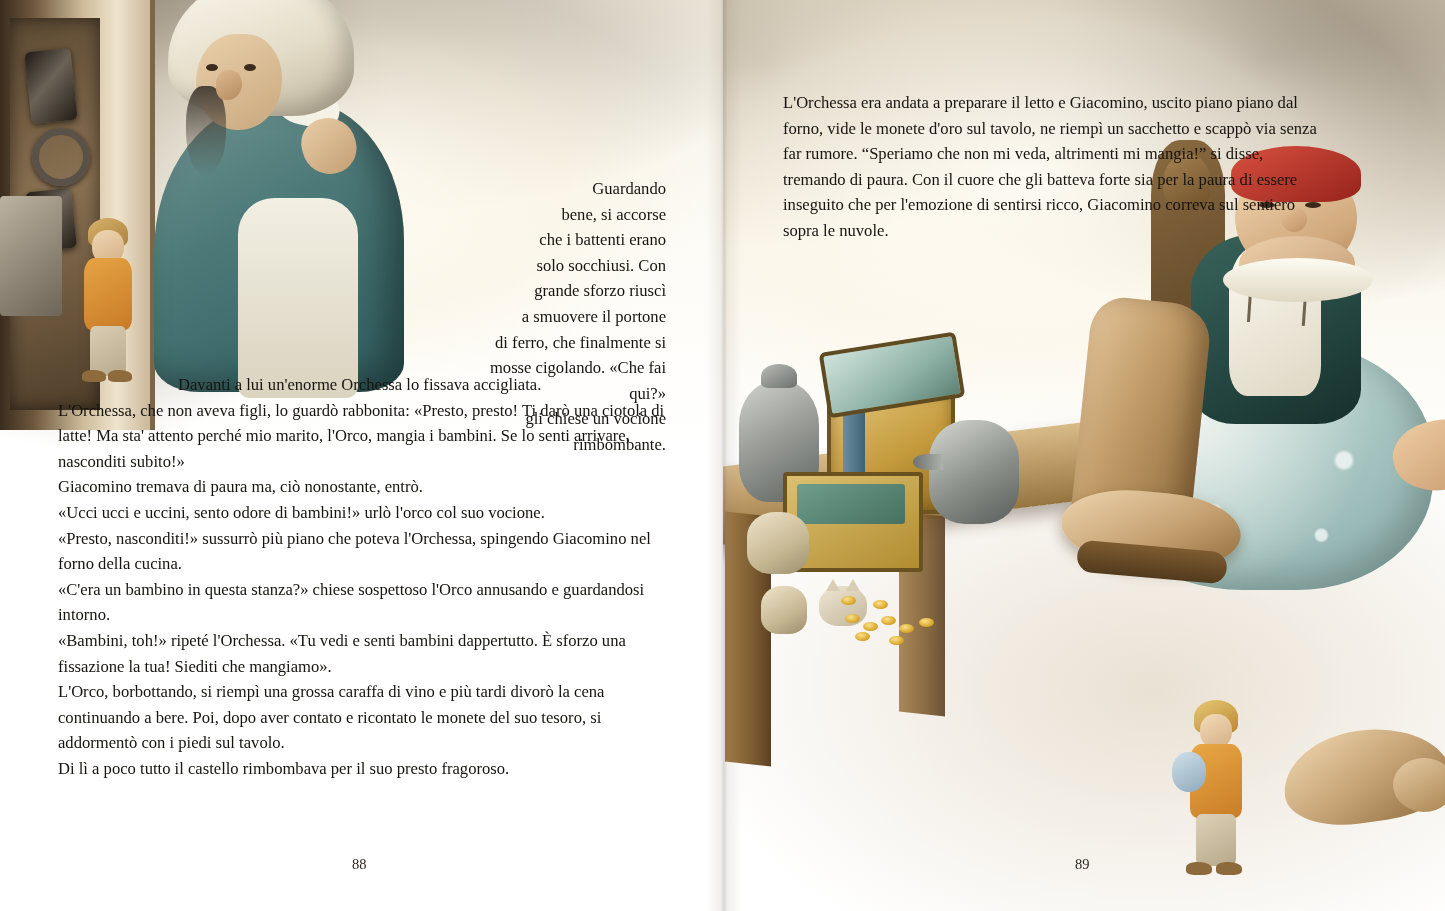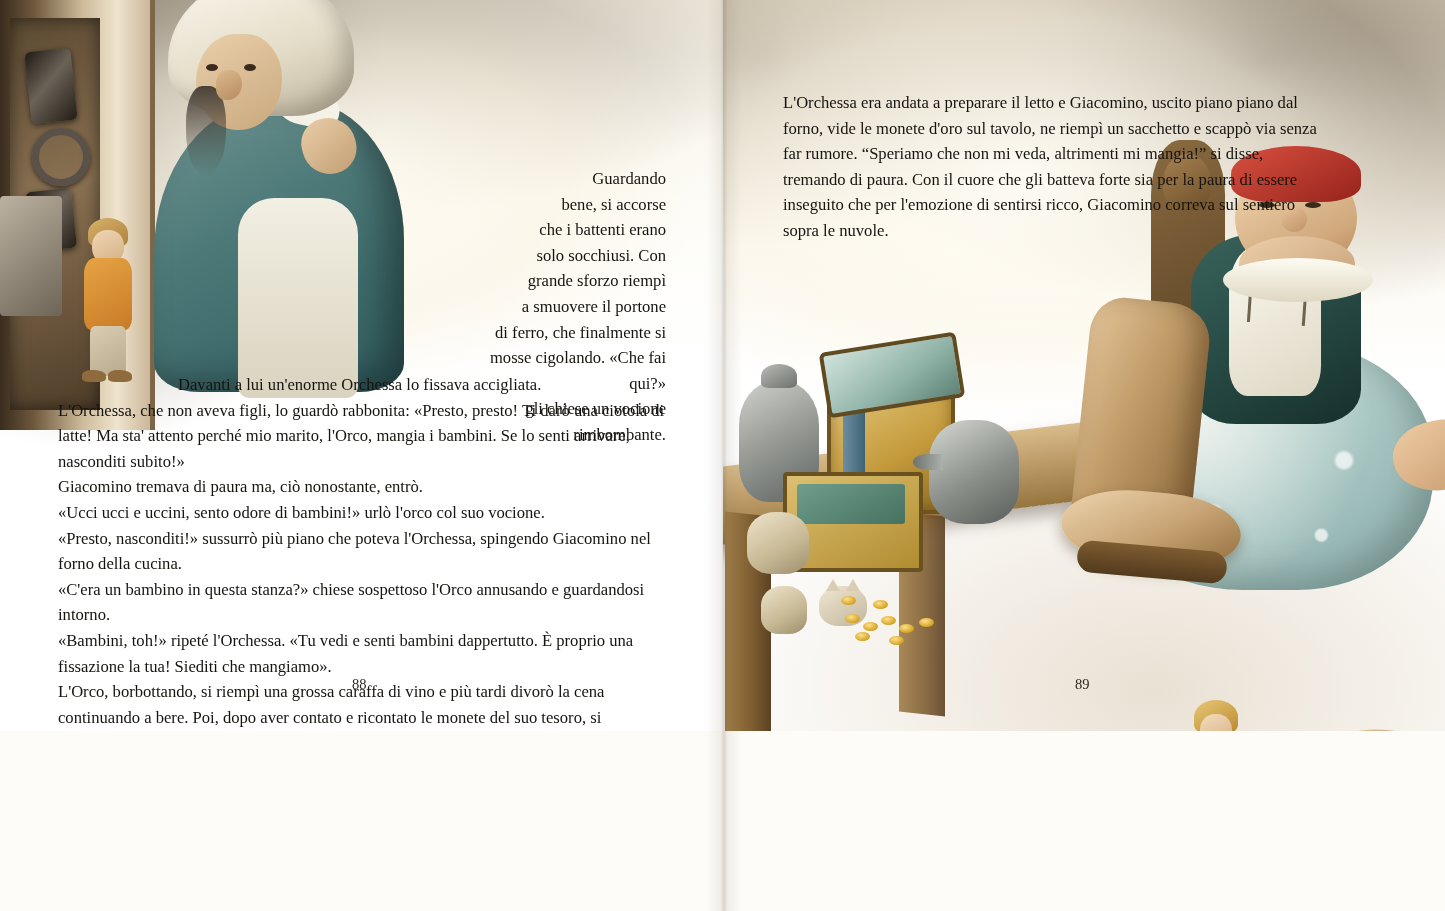--- a/index.html
+++ b/index.html
@@ -13,21 +13,21 @@
     height: 911px;
     overflow: hidden;
     background: #fdfcf8;
     font-family: "Liberation Serif", serif;
   }
 
   
   .page {
     position: absolute;
     top: 0;
-    height: 731px;
+    height: 911px;
     overflow: hidden;
   }
   .page-left  { left: 0;    width: 723px; }
   .page-right { left: 723px; width: 722px; }
 
   
   .gutter {
     position: absolute;
     top: 0;
     left: 706px;
@@ -68,20 +68,21 @@
   .text-col {
     position: absolute;
     color: #16140f;
     font-size: 16.6px;
     line-height: 25.6px;
     z-index: 30;
   }
   .text-col p { margin: 0; }
   .shaped {
     text-align: right;
+    margin-top: 10px;
   }
   .indent-wide { display: inline-block; width: 92px; }
 
   .left-top-block {
     left: 470px;
     top: 166px;
     width: 196px;
   }
   .left-main-block {
     left: 58px;
@@ -603,35 +604,35 @@
       <div class="legs"></div>
       <div class="shoe l"></div>
       <div class="shoe r"></div>
     </div>
 
     <div class="text-col left-top-block shaped">
       <p>Guardando</p>
       <p>bene, si accorse</p>
       <p>che i battenti erano</p>
       <p>solo socchiusi. Con</p>
-      <p>grande sforzo riempì</p>
+      <p>grande sforzo riuscì</p>
       <p>a smuovere il portone</p>
       <p>di ferro, che finalmente si</p>
       <p>mosse cigolando. «Che fai qui?»</p>
       <p>gli chiese un vocione rimbombante.</p>
     </div>
 
     <div class="text-col left-main-block">
       <p style="text-indent:120px">Davanti a lui un'enorme Orchessa lo fissava accigliata.</p>
       <p>L'Orchessa, che non aveva figli, lo guardò rabbonita: «Presto, presto! Ti darò una ciotola di latte! Ma sta' attento perché mio marito, l'Orco, mangia i bambini. Se lo senti arrivare, nasconditi subito!»</p>
       <p>Giacomino tremava di paura ma, ciò nonostante, entrò.</p>
       <p>«Ucci ucci e uccini, sento odore di bambini!» urlò l'orco col suo vocione.</p>
       <p>«Presto, nasconditi!» sussurrò più piano che poteva l'Orchessa, spingendo Giacomino nel forno della cucina.</p>
       <p>«C'era un bambino in questa stanza?» chiese sospettoso l'Orco annusando e guardandosi intorno.</p>
-      <p>«Bambini, toh!» ripeté l'Orchessa. «Tu vedi e senti bambini dappertutto. È proprio una fissazione la tua! Siediti che mangiamo».</p>
+      <p>«Bambini, toh!» ripeté l'Orchessa. «Tu vedi e senti bambini dappertutto. È sforzo una fissazione la tua! Siediti che mangiamo».</p>
       <p>L'Orco, borbottando, si riempì una grossa caraffa di vino e più tardi divorò la cena continuando a bere. Poi, dopo aver contato e ricontato le monete del suo tesoro, si addormentò con i piedi sul tavolo.</p>
       <p>Di lì a poco tutto il castello rimbombava per il suo presto fragoroso.</p>
     </div>
 
     <div class="folio folio-left">88</div>
   </div>
 
   <div class="page page-right">
     <div class="bg-right"></div>
 

